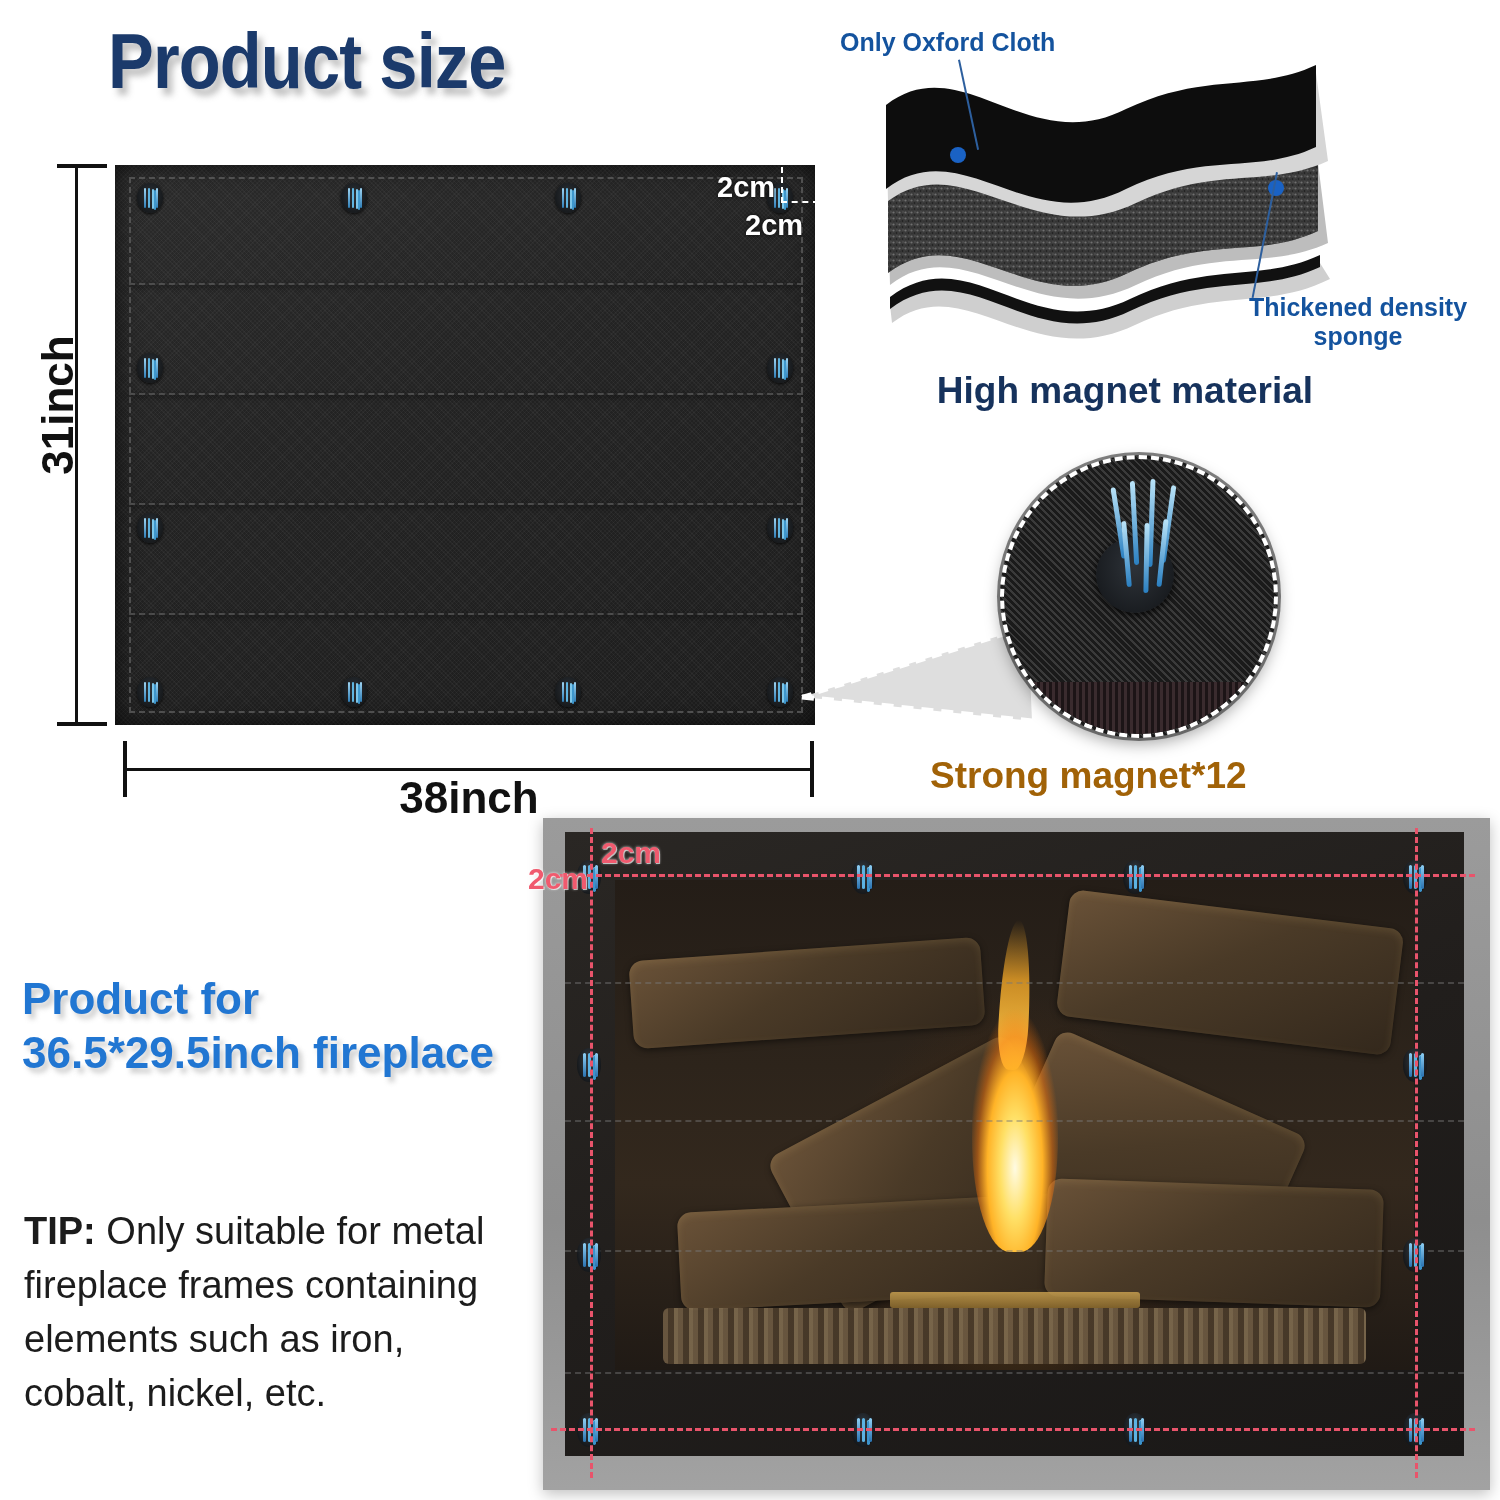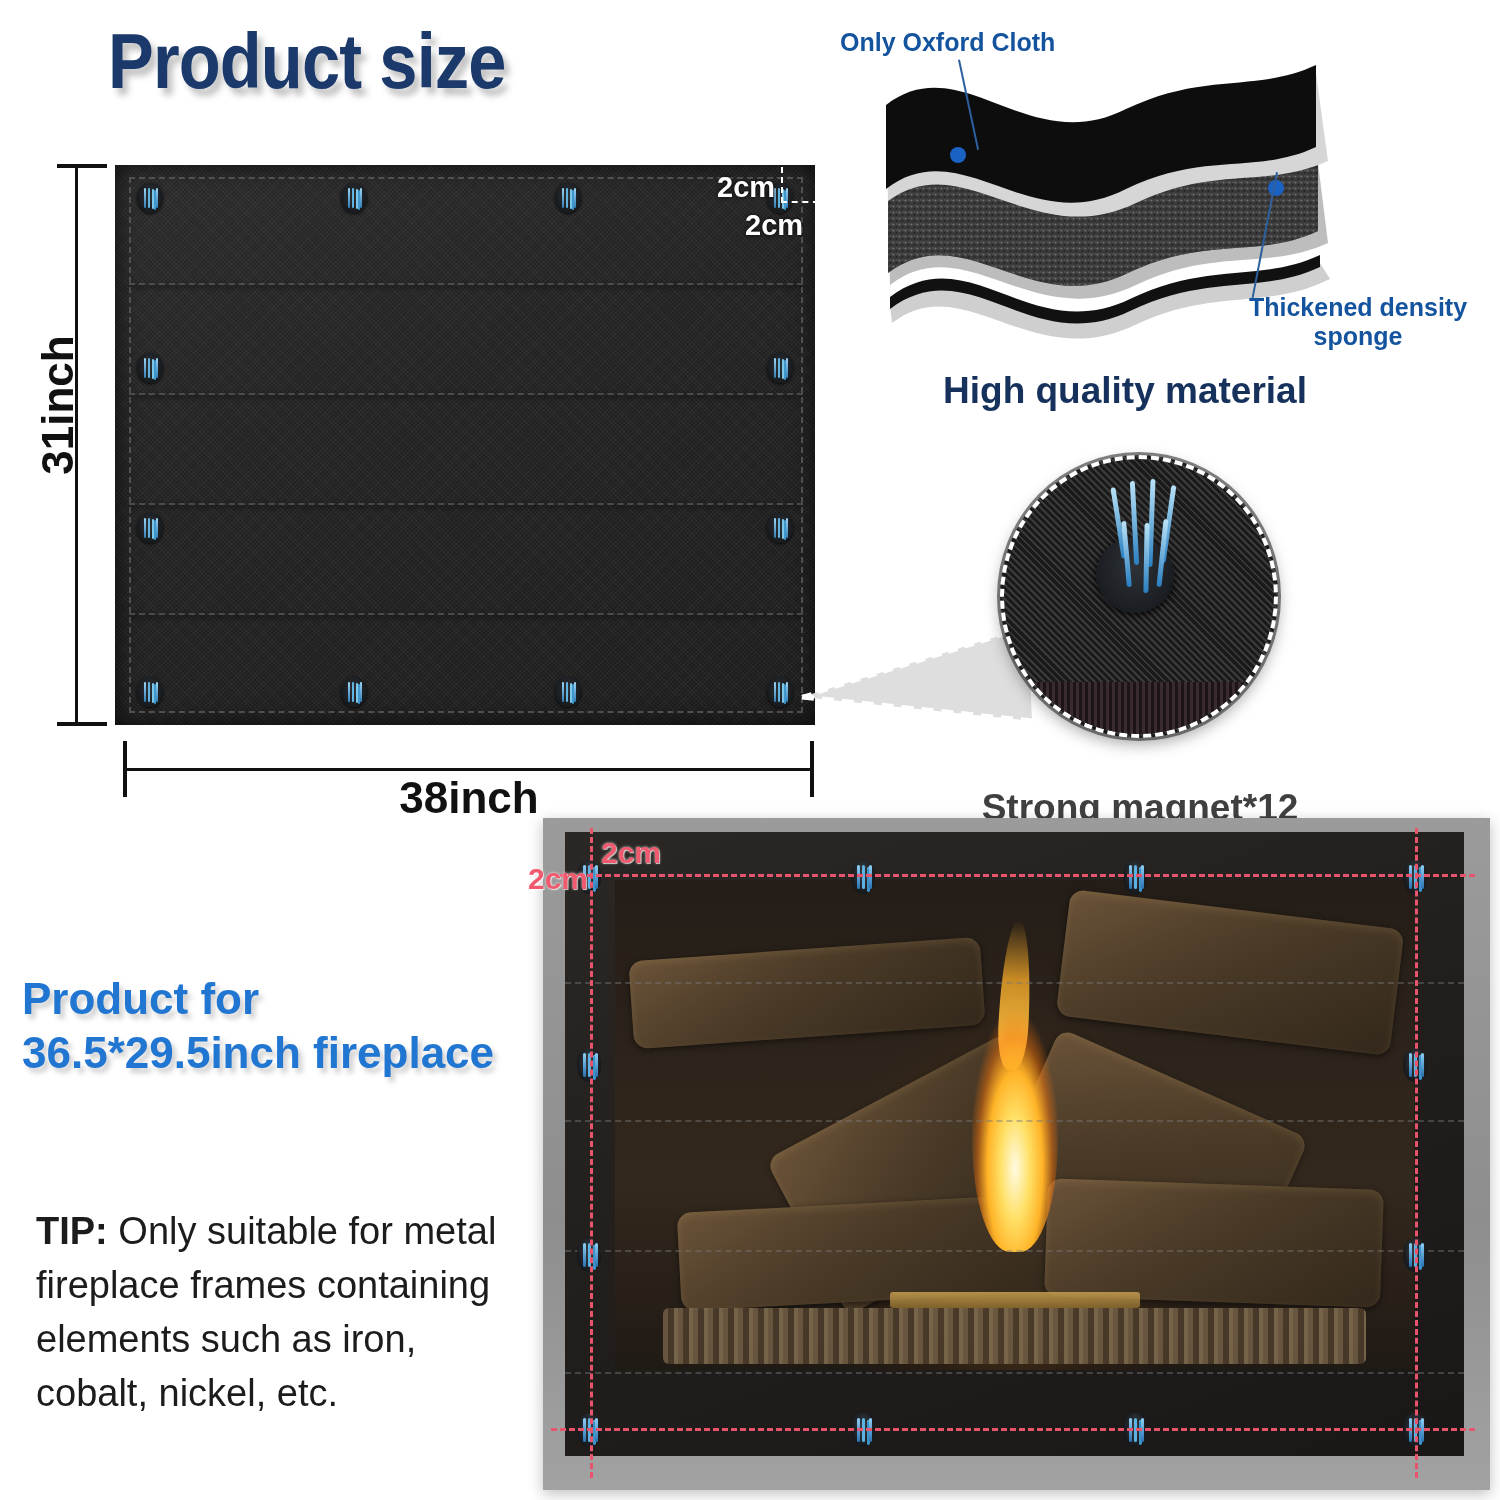--- a/index.html
+++ b/index.html
@@ -109,35 +109,35 @@
   }
   #magnet-zoom-circle .big-magnet{
     position:absolute;left:92px;top:78px;width:78px;height:76px;border-radius:50%;
     background:radial-gradient(ellipse at 50% 38%,#2e3339 0%,#1a1d21 70%,#0c0e10 100%);
     box-shadow:0 2px 7px rgba(0,0,0,.85);
   }
   .stitch{position:absolute;width:5px;border-radius:3px;
           background:linear-gradient(#b9e3f8,#2a7fc0);}
   #magnet-cone{left:800px;top:625px;width:235px;height:105px;}
   #magnet-caption{
-    left:930px;top:755px;width:420px;text-align:center;
-    font-size:37px;font-weight:bold;color:#404040;margin-top:32px;
+    left:930px;top:755px;width:420px;
+    font-size:37px;font-weight:bold;color:#a16207;
   }
 
   
   #suitable-text{
     left:22px;top:972px;width:560px;
     font-size:44px;font-weight:bold;color:#2176d2;line-height:1.22;
     -webkit-text-stroke:6px #ffffff;paint-order:stroke fill;
     text-shadow:4px 5px 5px rgba(150,150,150,.45);
   }
 
   
   #tip-text{
-    left:36px;top:1205px;width:500px;
+    left:24px;top:1205px;width:500px;
     font-size:38px;color:#1c1c1c;line-height:1.42;
   }
   #tip-text b{font-weight:bold;}
 
   
   #fireplace-photo{
     left:543px;top:818px;width:947px;height:672px;
     background:linear-gradient(180deg,#9b9b9b 0%,#8e8e8e 60%,#a2a2a2 100%);
     box-shadow:0 4px 14px rgba(0,0,0,.25);
     overflow:hidden;
@@ -273,21 +273,21 @@
   </svg>
   <div class="callout-dot" style="left:70px;top:92px"></div>
   <div class="callout-dot" style="left:388px;top:125px"></div>
 </div>
 <div class="abs callout-line" style="left:958px;top:60px;height:92px;transform:rotate(-12deg);"></div>
 <div class="abs callout-label" style="left:840px;top:28px;">Only Oxford Cloth</div>
 
 <div class="abs callout-line" style="left:1276px;top:172px;height:128px;transform:rotate(11deg);"></div>
 <div class="abs callout-label" style="left:1228px;top:293px;width:260px;text-align:center;">Thickened density sponge</div>
 
-<div class="abs" id="material-caption">High quality material</div>
+<div class="abs" id="material-caption">High magnet material</div>
 
 <div class="abs" id="magnet-cone">
   <svg viewBox="0 0 235 105" width="235" height="105">
     <path d="M2,72 L228,2 L232,96 Z" fill="#dedede"></path>
     <path d="M2,72 L232,96" stroke="#ffffff" stroke-width="5" stroke-dasharray="12 8" fill="none"></path>
     <path d="M2,72 L228,2" stroke="#ffffff" stroke-width="4" stroke-dasharray="10 7" fill="none"></path>
   </svg>
 </div>
 
 <div class="abs" id="magnet-zoom-circle">

